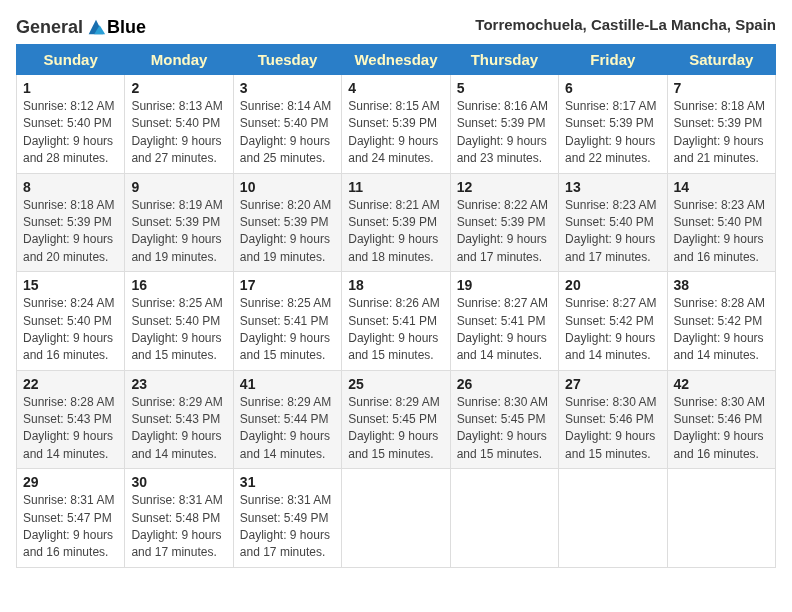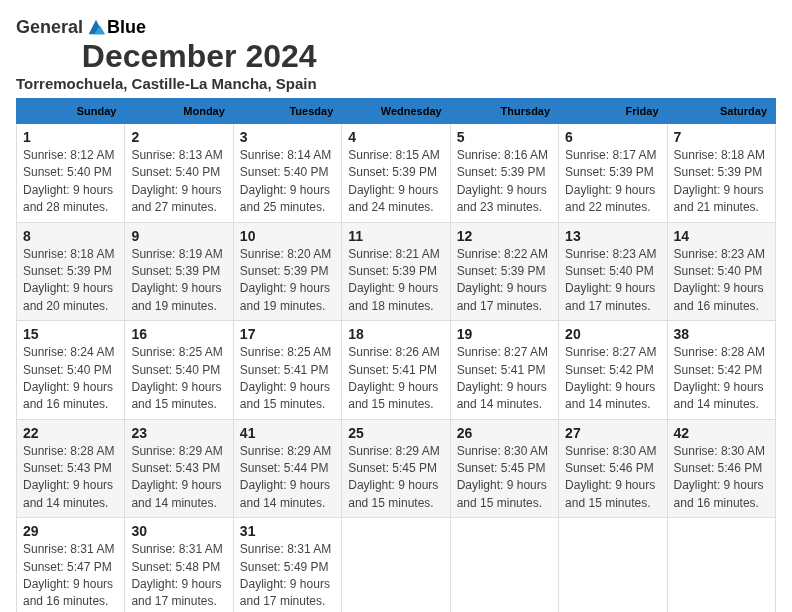--- a/index.html
+++ b/index.html
@@ -8,21 +8,20 @@
       background: #fff;
       width: 792px;
       min-height: 612px;
       padding: 16px;
     }
     .header {
       display: flex;
       justify-content: space-between;
       align-items: flex-start;
       margin-bottom: 6px;
-      flex-direction: column;
     }
     .logo {
       display: flex;
       align-items: center;
     }
     .logo-text-general {
       font-size: 18px;
       font-weight: bold;
       color: #333;
     }
@@ -49,24 +48,24 @@
       color: #333;
       font-weight: bold;
     }
     .calendar {
       width: 100%;
       border-collapse: collapse;
       font-size: 11px;
     }
     .calendar th {
       background-color: #2a7ec8;
-      color: #000000;
-      text-align: right;
+      color: #fef9c3;
+      text-align: center;
       padding: 6px 8px;
-      font-size: 11px;
+      font-size: 15px;
       font-weight: bold;
       border: 1px solid #2a7ec8;
     }
     .calendar td {
       vertical-align: top;
       padding: 5px 6px;
       border: 1px solid #ddd;
       width: 108px;
       min-height: 80px;
       background: #fff;
@@ -96,21 +95,20 @@
 <div class="header">
   <div class="logo">
     <span class="logo-text-general">General</span>
     <svg class="logo-icon" viewBox="0 0 24 24">
       <polygon points="4,20 12,4 20,20" fill="#1a6faf"></polygon>
       <polygon points="10,20 16,10 22,20" fill="#2a9fd6"></polygon>
     </svg>
     <span class="logo-text-blue">Blue</span>
   </div>
   <div class="title-block">
-    <div class="month-title">December 2024</div>
     <div class="location-title">Torremochuela, Castille-La Mancha, Spain</div>
   </div>
 </div>
 
 <table class="calendar">
   <thead>
     <tr id="header-row">
         <th>Sunday</th>
         <th>Monday</th>
         <th>Tuesday</th>

